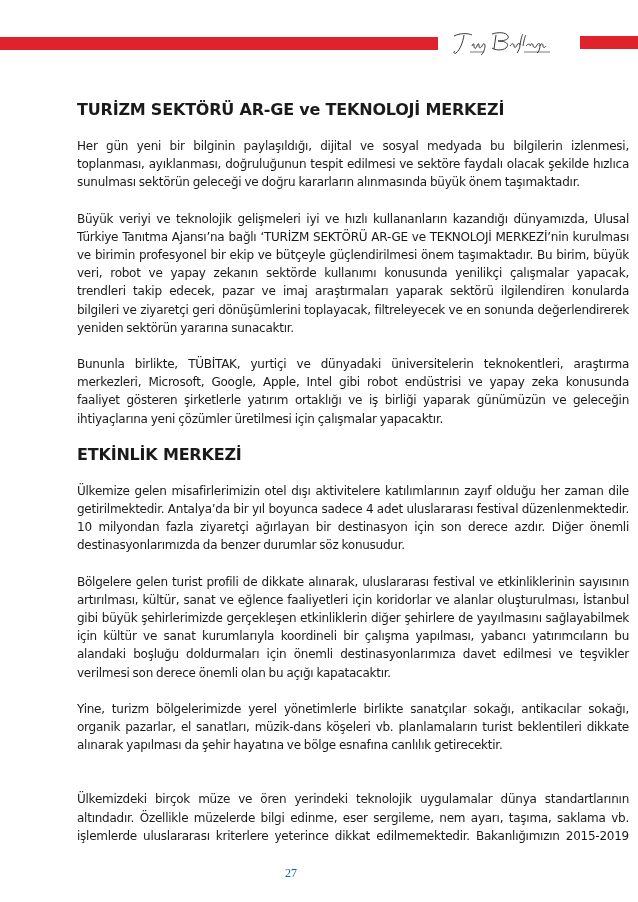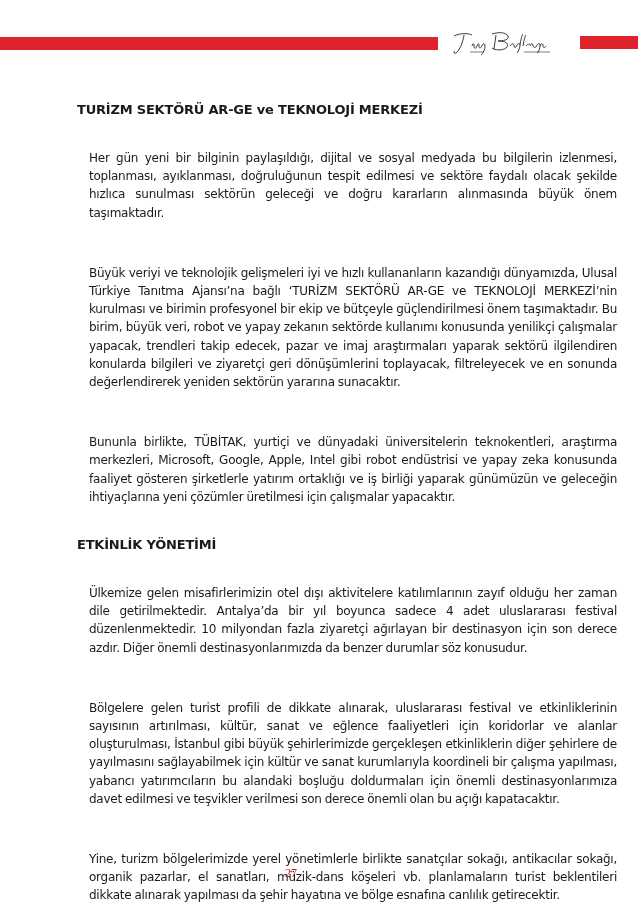--- a/index.html
+++ b/index.html
@@ -3,25 +3,25 @@
   <meta charset="utf-8">
   <style>
     html, body { margin: 0; padding: 0; background: #ffffff; }
     body { width: 638px; height: 902px; position: relative; overflow: hidden;
       font-family: "DejaVu Sans", "Liberation Sans", sans-serif; color: #1a1a1a; }
     .bar-left { position: absolute; left: 0; top: 37px; width: 438px; height: 13px; background: #e0222c; }
     .bar-right { position: absolute; left: 580px; top: 36px; width: 58px; height: 13px; background: #e0222c; }
     .signature { position: absolute; left: 450px; top: 28px; width: 120px; height: 30px; }
     .signature svg { width: 100%; height: 100%; }
     .content { position: absolute; left: 77px; top: 101px; width: 552px; }
-    h2 { font-size: 13px; font-weight: bold; margin: 0; line-height: 18px; letter-spacing: -0.2px; }
-    p { font-size: 12px; line-height: 18.2px; margin: 12px; text-align: justify; letter-spacing: -0.25px; word-spacing: -0.5px; }
+    h2 { font-size: 16px; font-weight: bold; margin: 0; line-height: 18px; letter-spacing: -0.2px; }
+    p { font-size: 12px; line-height: 18.2px; margin: 0; text-align: justify; letter-spacing: -0.25px; word-spacing: -0.5px; }
     .gap { height: 18px; }
     .page-number { position: absolute; top: 866px; left: 0; width: 582px; text-align: center;
-      font-family: "Liberation Serif", serif; font-size: 12px; color: #b91c1c; }
+      font-family: "Liberation Serif", serif; font-size: 12px; color: #0369a1; }
   </style>
 </head>
 <body>
 
 <div class="bar-left"></div>
 <div class="signature" title="Firuz Bağlıkaya">
   <svg viewBox="0 0 120 30">
     <path d="M4 8 C10 5, 18 5, 22 7 M14 7 C13 14, 10 22, 6 25 C4 26, 3 24, 5 23" fill="none" stroke="#222" stroke-width="0.9"></path>
     <path d="M22 18 c1 -3 2 -3 2 0 c0 3 2 3 3 0 c1 -3 2 -3 2 0 c0 2 1 3 3 0 c1 -3 3 -3 3 0 c0 3 -2 8 -4 9" fill="none" stroke="#222" stroke-width="0.9"></path>
     <path d="M42 6 C48 4, 56 4, 58 8 C60 12, 52 13, 48 13 C56 13, 60 16, 56 20 C52 23, 44 22, 42 20 M46 7 L44 21" fill="none" stroke="#222" stroke-width="0.9"></path>
@@ -33,21 +33,21 @@
 
 <div class="content">
   <h2>TURİZM SEKTÖRÜ AR-GE ve TEKNOLOJİ MERKEZİ</h2>
   <div class="gap"></div>
   <p>Her gün yeni bir bilginin paylaşıldığı, dijital ve sosyal medyada bu bilgilerin izlenmesi, toplanması, ayıklanması, doğruluğunun tespit edilmesi ve sektöre faydalı olacak şekilde hızlıca sunulması sektörün geleceği ve doğru kararların alınmasında büyük önem taşımaktadır.</p>
   <div class="gap"></div>
   <p>Büyük veriyi ve teknolojik gelişmeleri iyi ve hızlı kullananların kazandığı dünyamızda, Ulusal Türkiye Tanıtma Ajansı’na bağlı ‘TURİZM SEKTÖRÜ AR-GE ve TEKNOLOJİ MERKEZİ’nin kurulması ve birimin profesyonel bir ekip ve bütçeyle güçlendirilmesi önem taşımaktadır. Bu birim, büyük veri, robot ve yapay zekanın sektörde kullanımı konusunda yenilikçi çalışmalar yapacak, trendleri takip edecek, pazar ve imaj araştırmaları yaparak sektörü ilgilendiren konularda bilgileri ve ziyaretçi geri dönüşümlerini toplayacak, filtreleyecek ve en sonunda değerlendirerek yeniden sektörün yararına sunacaktır.</p>
   <div class="gap"></div>
   <p>Bununla birlikte, TÜBİTAK, yurtiçi ve dünyadaki üniversitelerin teknokentleri, araştırma merkezleri, Microsoft, Google, Apple, Intel gibi robot endüstrisi ve yapay zeka konusunda faaliyet gösteren şirketlerle yatırım ortaklığı ve iş birliği yaparak günümüzün ve geleceğin ihtiyaçlarına yeni çözümler üretilmesi için çalışmalar yapacaktır.</p>
   <div class="gap"></div>
-  <h2>ETKİNLİK YÖNETİMİ</h2>
+  <h2>ETKİNLİK MERKEZİ</h2>
   <div class="gap"></div>
   <p>Ülkemize gelen misafirlerimizin otel dışı aktivitelere katılımlarının zayıf olduğu her zaman dile getirilmektedir. Antalya’da bir yıl boyunca sadece 4 adet uluslararası festival düzenlenmektedir. 10 milyondan fazla ziyaretçi ağırlayan bir destinasyon için son derece azdır. Diğer önemli destinasyonlarımızda da benzer durumlar söz konusudur.</p>
   <div class="gap"></div>
   <p>Bölgelere gelen turist profili de dikkate alınarak, uluslararası festival ve etkinliklerinin sayısının artırılması, kültür, sanat  ve eğlence faaliyetleri için koridorlar ve alanlar oluşturulması, İstanbul gibi büyük şehirlerimizde  gerçekleşen etkinliklerin diğer şehirlere de yayılmasını sağlayabilmek için kültür ve sanat kurumlarıyla koordineli bir çalışma yapılması, yabancı yatırımcıların bu alandaki boşluğu doldurmaları için önemli destinasyonlarımıza davet edilmesi ve teşvikler verilmesi son derece önemli olan bu açığı kapatacaktır.</p>
   <div class="gap"></div>
   <p>Yine, turizm bölgelerimizde yerel yönetimlerle birlikte sanatçılar sokağı, antikacılar sokağı, organik pazarlar, el sanatları, müzik-dans köşeleri vb. planlamaların turist beklentileri dikkate alınarak yapılması da şehir hayatına ve bölge esnafına canlılık getirecektir.</p>
   <div class="gap"></div>
   <div class="gap"></div>
   <p style="text-align: justify; text-align-last: justify;">Ülkemizdeki birçok müze ve ören yerindeki teknolojik uygulamalar dünya standartlarının altındadır. Özellikle müzelerde bilgi edinme, eser sergileme, nem ayarı, taşıma, saklama vb. işlemlerde uluslararası kriterlere yeterince dikkat edilmemektedir. Bakanlığımızın 2015-2019</p>
 </div>

